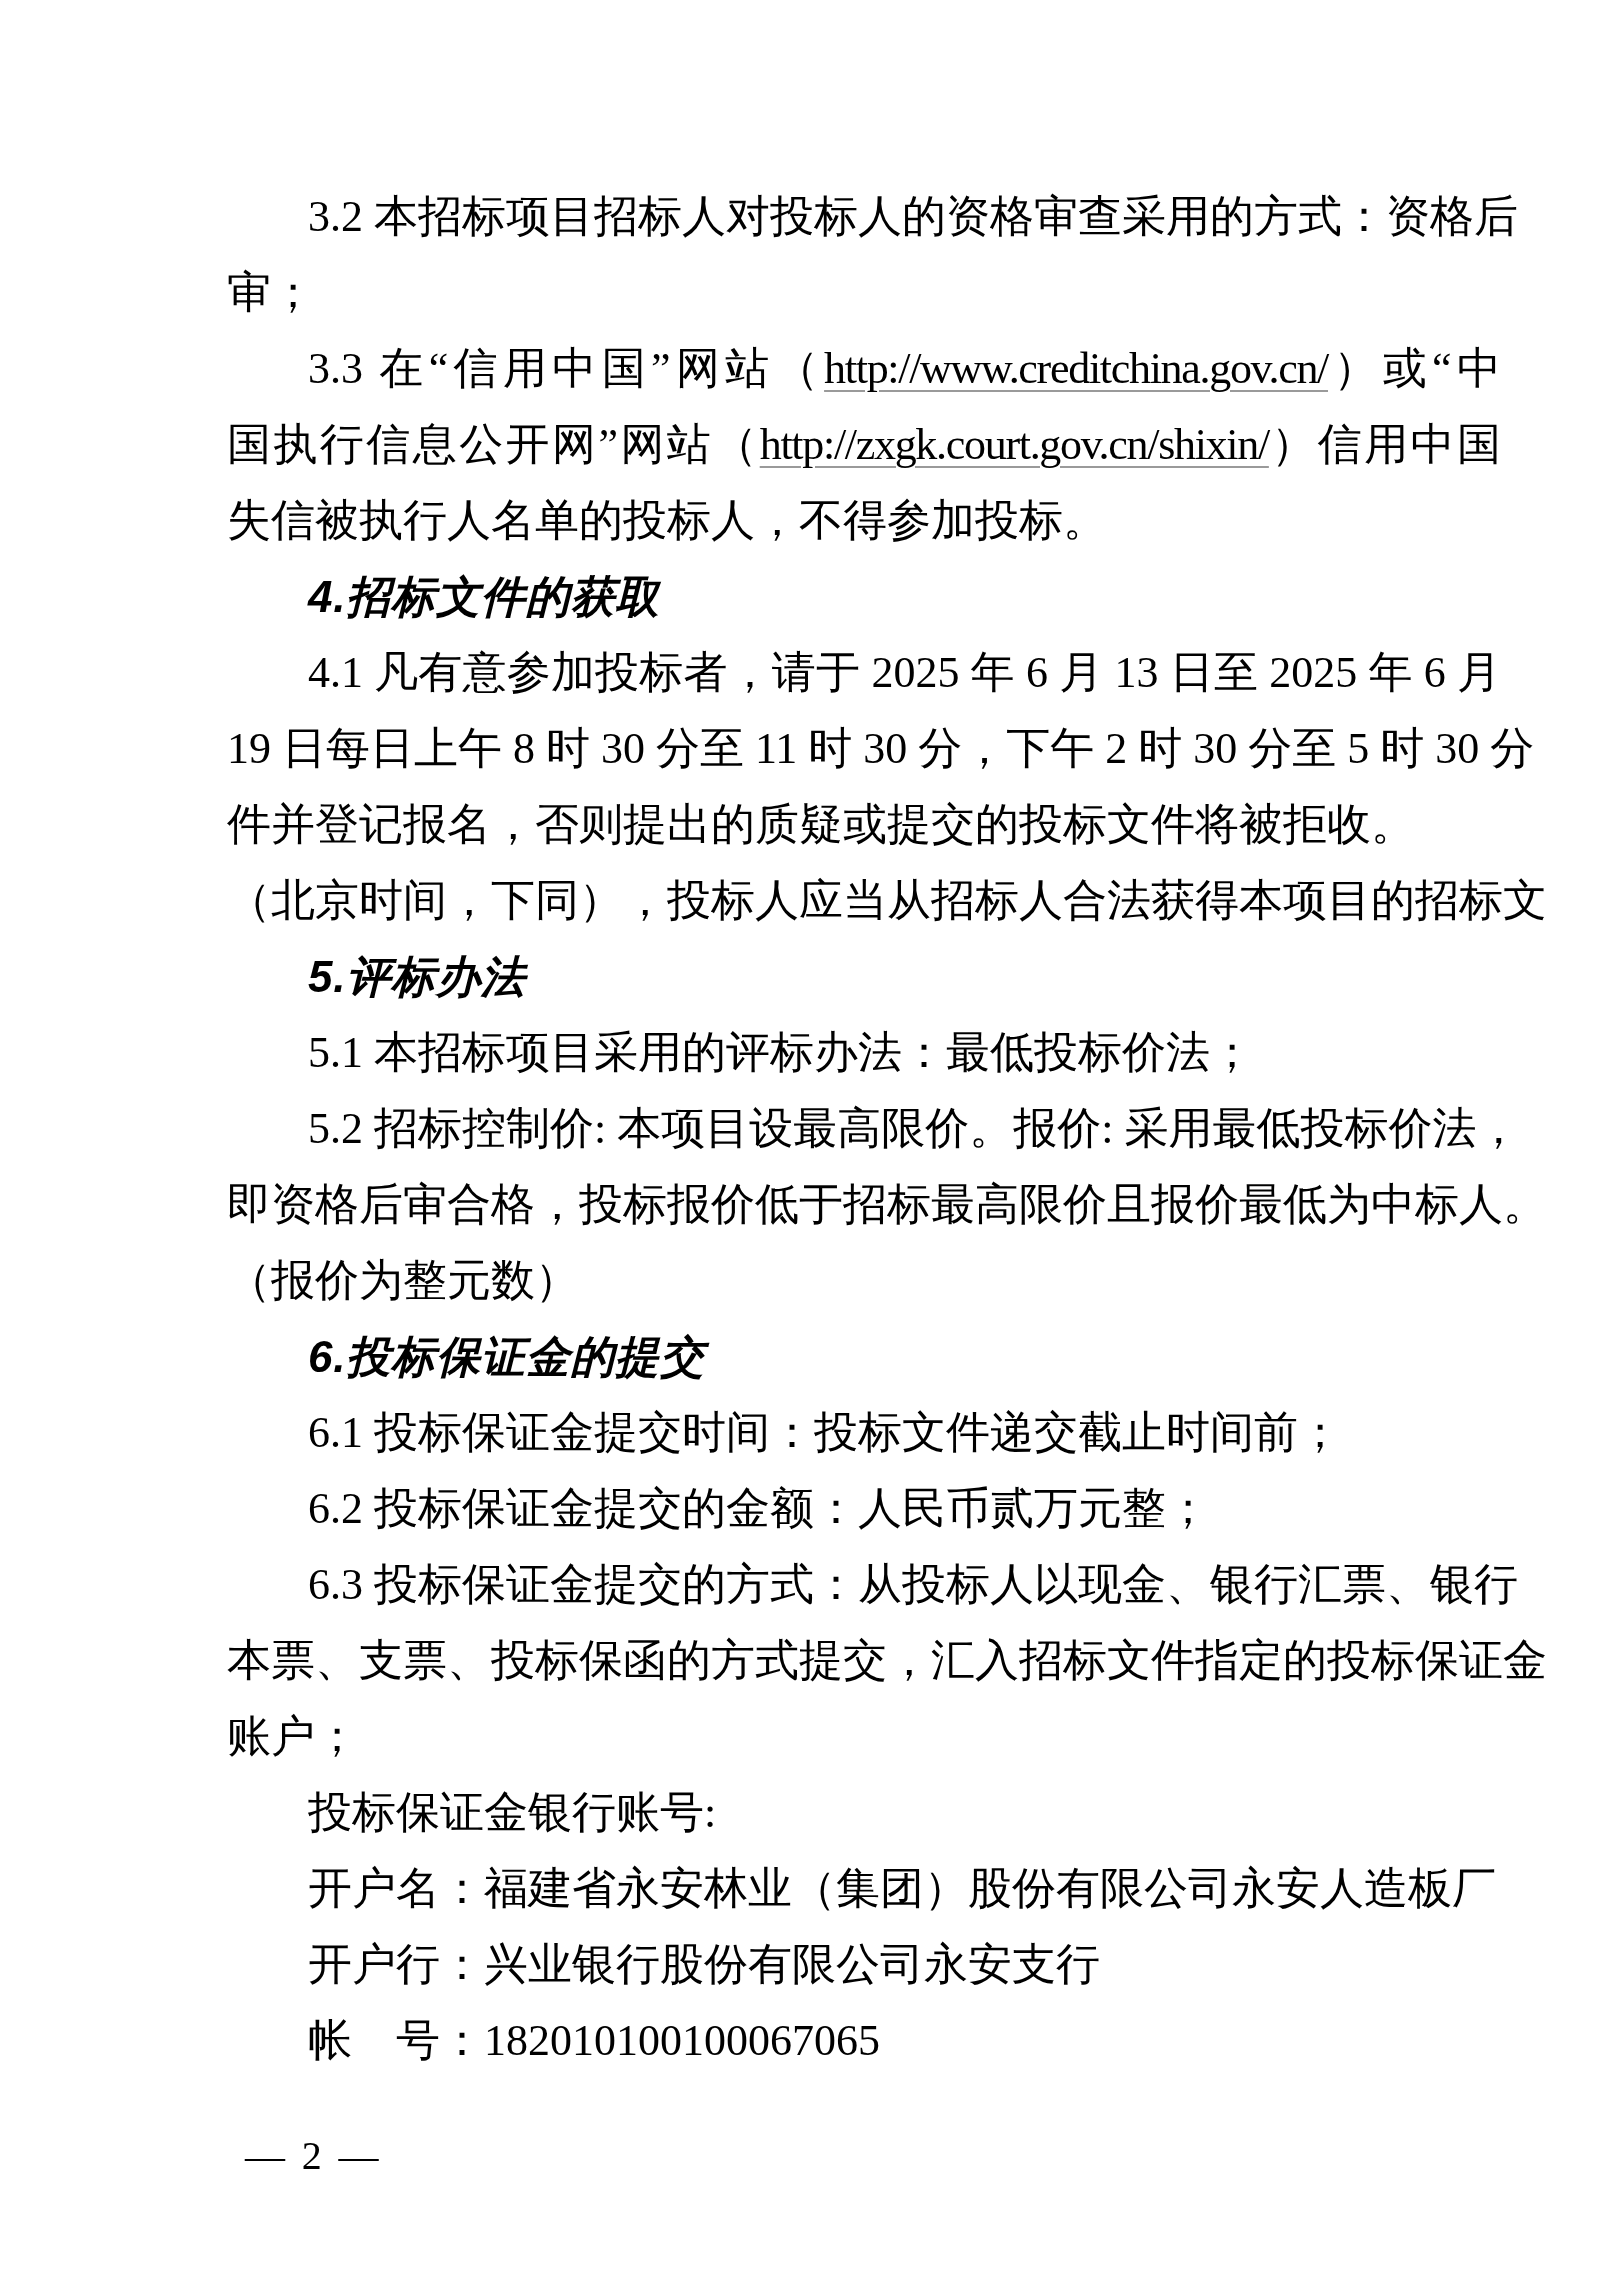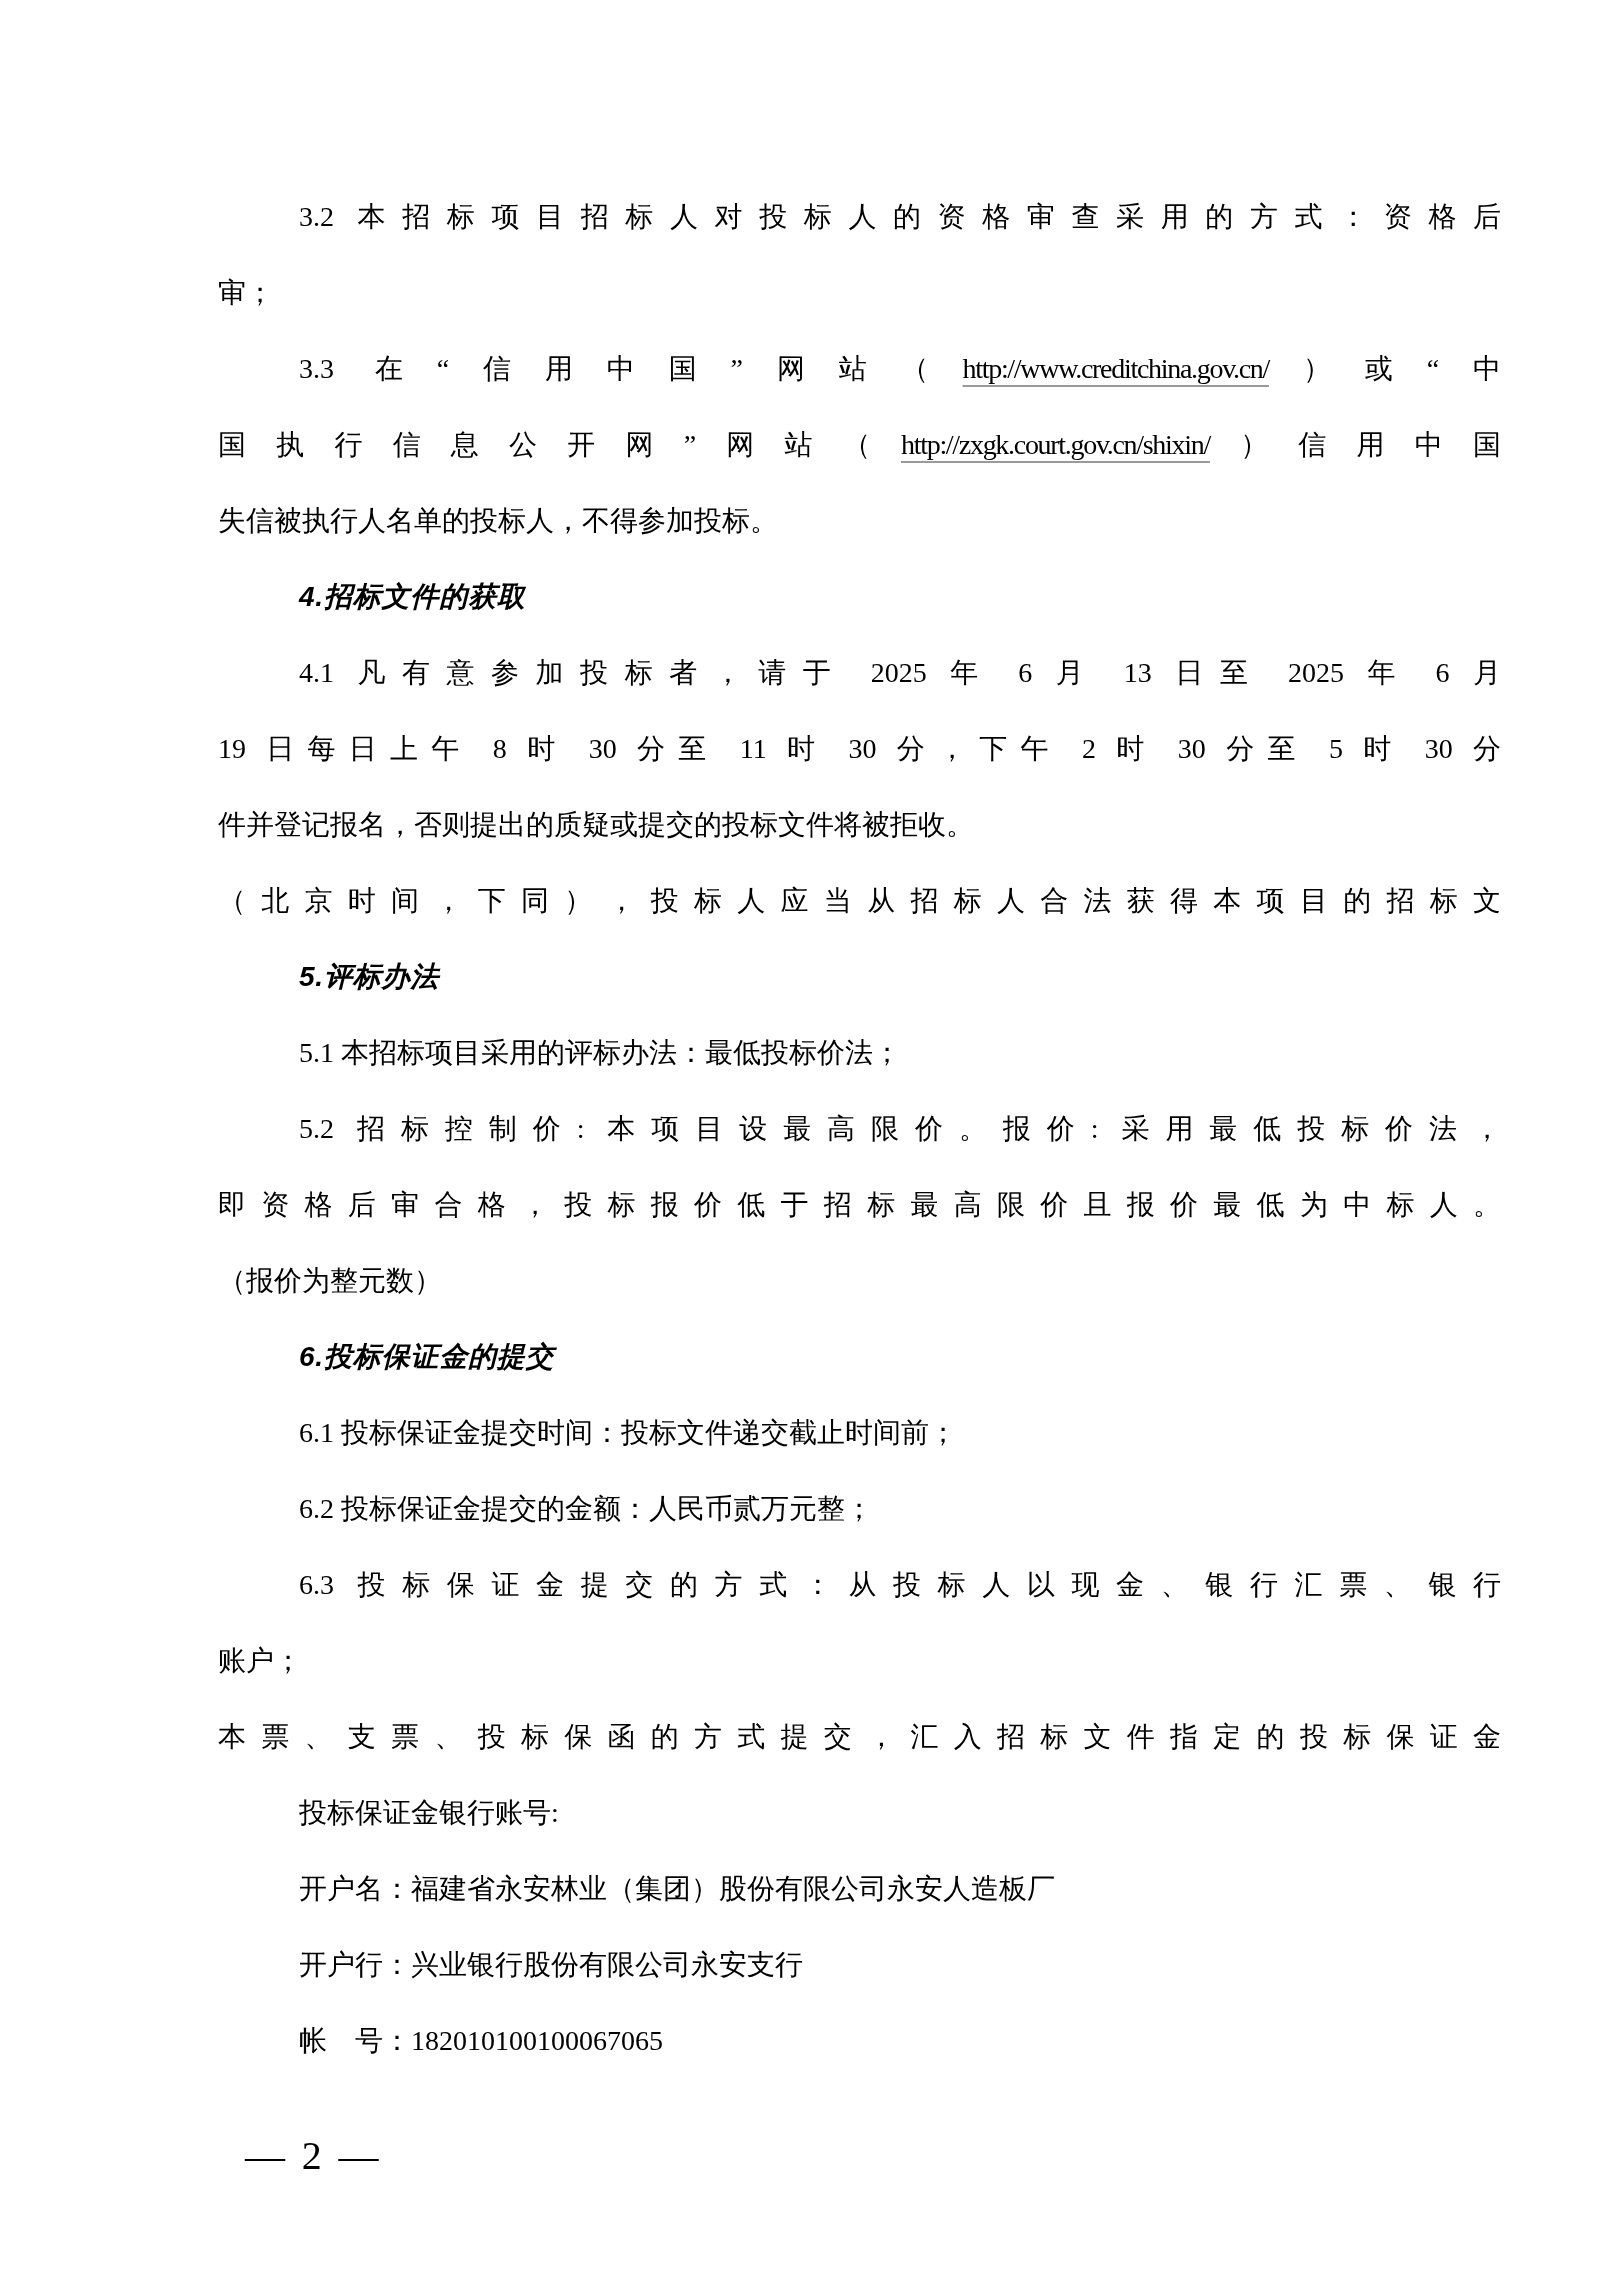--- a/index.html
+++ b/index.html
@@ -13,25 +13,26 @@
     font-family: "Liberation Serif", "DejaVu Serif", serif;
     overflow: hidden;
   }
   .doc-body {
     position: absolute;
     left: 218px;
     top: 179px;
     width: 1283px;
   }
   .line {
-    font-size: 28px;
+    font-size: 44px;
     line-height: 76px;
     height: 76px;
     text-align: justify;
     white-space: nowrap;
+    margin-left: 9px;
   }
   .line.fill { text-align-last: justify; }
   .line.indent { text-indent: 81px; }
   .line.bold {
     font-weight: 700;
     font-family: "Liberation Sans", "DejaVu Sans", sans-serif;
     letter-spacing: 0.8px;
     font-style: italic;
   }
   .u {
@@ -68,22 +69,22 @@
       <div class="line fill"><span>（北京时间，下同），投标人应当从招标人合法获得本项目的招标文</span></div>
       <div class="line indent bold"><span>5.评标办法</span></div>
       <div class="line indent"><span>5.1 本招标项目采用的评标办法：最低投标价法；</span></div>
       <div class="line indent fill"><span>5.2 招标控制价: 本项目设最高限价。报价: 采用最低投标价法，</span></div>
       <div class="line fill"><span>即资格后审合格，投标报价低于招标最高限价且报价最低为中标人。</span></div>
       <div class="line"><span>（报价为整元数）</span></div>
       <div class="line indent bold"><span>6.投标保证金的提交</span></div>
       <div class="line indent"><span>6.1 投标保证金提交时间：投标文件递交截止时间前；</span></div>
       <div class="line indent"><span>6.2 投标保证金提交的金额：人民币贰万元整；</span></div>
       <div class="line indent fill"><span>6.3 投标保证金提交的方式：从投标人以现金、银行汇票、银行</span></div>
+      <div class="line fill"><span>本票、支票、投标保函的方式提交，汇入招标文件指定的投标保证金</span></div>
       <div class="line"><span>账户；</span></div>
-      <div class="line fill"><span>本票、支票、投标保函的方式提交，汇入招标文件指定的投标保证金</span></div>
       <div class="line indent"><span>投标保证金银行账号:</span></div>
       <div class="line indent"><span>开户名：福建省永安林业（集团）股份有限公司永安人造板厂</span></div>
       <div class="line indent"><span>开户行：兴业银行股份有限公司永安支行</span></div>
       <div class="line indent"><span>帐　号：182010100100067065</span></div>
     </div>
   <div class="footer">— 2 —</div>
 </div>
 
 
 </body></html>

